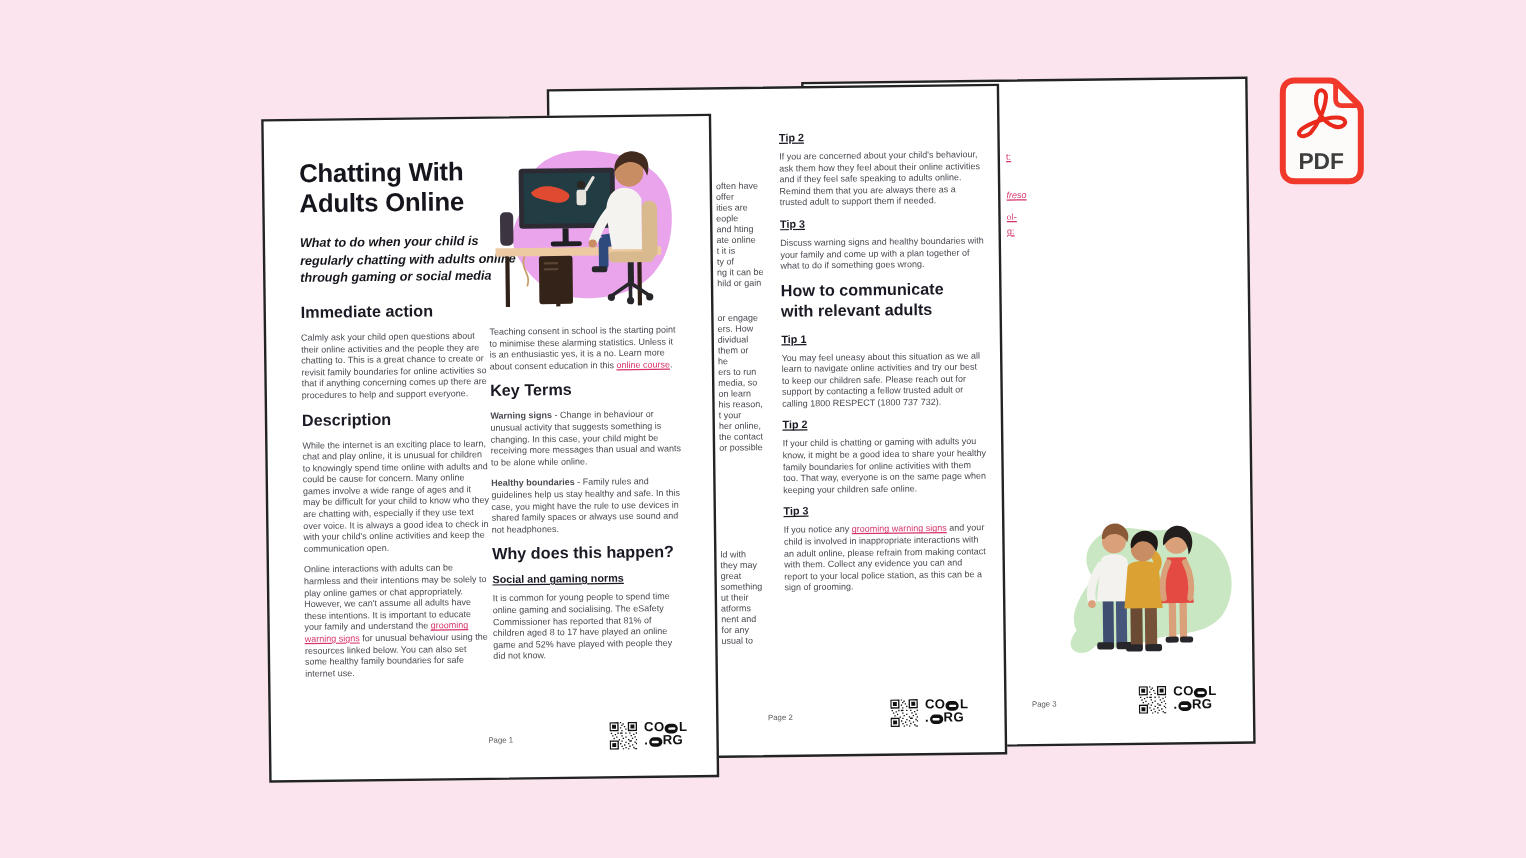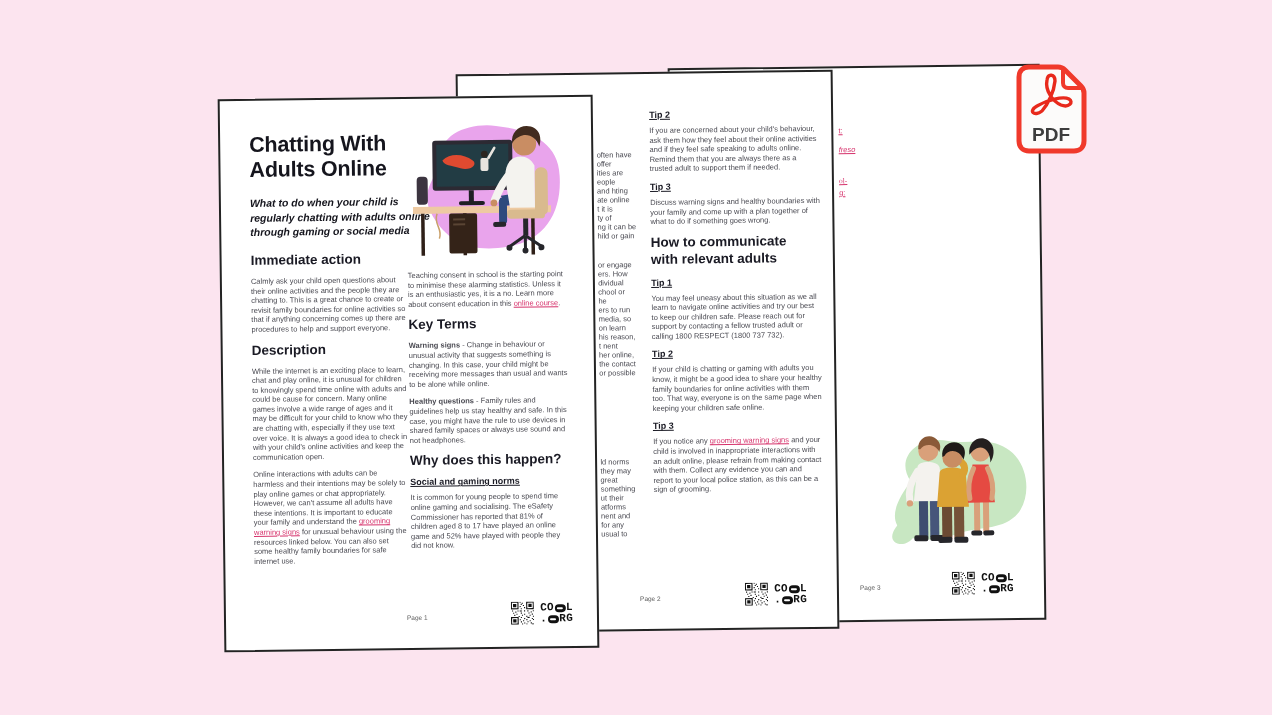--- a/index.html
+++ b/index.html
@@ -26,40 +26,40 @@
   .p1-left .body{width:155px;}
   .p1-right{position:absolute;left:186px;top:16px;width:168px;}
   .p1-right .body{width:160px;}
 
   .p2-col{position:absolute;left:191px;top:36px;width:170px;}
   .p2-frag1{left:138px;top:76px;}
   .p2-frag2{left:138px;top:186px;}
   .p2-frag3{left:138px;top:383px;}
 
   .p3-f1{left:168px;top:58px;}
-  .p3-f2{left:168px;top:77px;font-style:italic;}
+  .p3-f2{left:168px;top:90px;font-style:italic;}
   .p3-f3{left:168px;top:108px;font-family:Liberation Serif, serif;}
   .p3-f4{left:168px;top:120px;}
   .p3-illo{position:absolute;left:198px;top:348px;}
 
-  .footer-brand{position:absolute;display:flex;align-items:flex-end;gap:6px;font-family:Liberation Mono, monospace;}
+  .footer-brand{position:absolute;display:flex;align-items:flex-start;gap:6px;}
   #page1 .footer-brand{right:24px;bottom:22px;}
   #page2 .footer-brand{right:30px;bottom:22px;}
   #page3 .footer-brand{right:30px;bottom:24px;}
   #page1 .page-num{left:181px;bottom:27px;}
   #page2 .page-num{left:176px;bottom:27px;}
   #page3 .page-num{left:184px;bottom:29px;}
 
   .qr{width:23px;height:23px;}
   .coolorg{display:flex;flex-direction:column;line-height:1;color:#111;}
   .lrow{display:flex;align-items:center;font-size:11px;font-weight:800;letter-spacing:0.3px;height:11px;}
   .oglyph{display:inline-block;width:11px;height:8px;background:#111;border-radius:5px;position:relative;margin:0 0.5px;}
   .oglyph::after{content:"";position:absolute;left:2.5px;top:3px;width:6px;height:2px;background:#fff;border-radius:1px;}
 
-  .pdf-icon{position:absolute;left:1014px;top:63px;z-index:5;cursor:pointer;}
+  .pdf-icon{position:absolute;left:1064px;top:63px;z-index:5;cursor:pointer;}
 </style>
 </head>
 <body>
 
 <div class="stage">
 
   <div class="page" id="page1">
     <div class="p1-left">
       <h1 class="title">Chatting With Adults Online</h1>
       <p class="subtitle">What to do when your child is regularly chatting with adults online through gaming or social media</p>
@@ -102,21 +102,21 @@
         <rect x="86" y="108" width="13" height="5" rx="2" fill="#26262b"></rect>
         <path d="M108 44 C99 48 97 60 100 74 L103 94 L128 94 L128 52 C124 44 116 41 108 44 Z" fill="#f4f3ef"></path>
         <path d="M108 56 C98 64 92 76 88 86" stroke="#f4f3ef" stroke-width="8" fill="none" stroke-linecap="round"></path>
         <circle cx="87" cy="89" r="3.4" fill="#c98d63"></circle>
         <circle cx="118" cy="30" r="12" fill="#c98d63"></circle>
         <path d="M106 30 C104 16 118 8 129 15 C135 19 135 28 133 33 C130 23 121 19 113 23 C109 25 107 27 106 30 Z" fill="#422b1e"></path>
       </svg>
       <p class="body" style="margin-top:6px;"><span>Teaching consent in school is the starting point to minimise these alarming statistics. Unless it is an enthusiastic yes, it is a no. Learn more about consent education in this </span><a class="link">online course</a><span>.</span></p>
       <h2 class="h2">Key Terms</h2>
       <p class="body"><strong>Warning signs</strong><span> - Change in behaviour or unusual activity that suggests something is changing. In this case, your child might be receiving more messages than usual and wants to be alone while online.</span></p>
-      <p class="body"><strong>Healthy questions</strong><span> - Family rules and guidelines help us stay healthy and safe. In this case, you might have the rule to use devices in shared family spaces or always use sound and not headphones.</span></p>
+      <p class="body"><strong>Healthy boundaries</strong><span> - Family rules and guidelines help us stay healthy and safe. In this case, you might have the rule to use devices in shared family spaces or always use sound and not headphones.</span></p>
       <h2 class="h2">Why does this happen?</h2>
       <h3 class="tip-head">Social and gaming norms</h3>
       <p class="body">It is common for young people to spend time online gaming and socialising. The eSafety Commissioner has reported that 81% of children aged 8 to 17 have played an online game and 52% have played with people they did not know.</p>
     </div>
 
     <div class="page-num">Page 1</div>
     <div class="footer-brand">
       <svg class="qr" viewBox="0 0 21 21">
         <defs>
           <g id="qrpat" fill="#111">
@@ -201,33 +201,33 @@
         <div>ate online</div>
         <div>t it is</div>
         <div>ty of</div>
         <div>ng it can be</div>
         <div>hild or gain</div>
       </div>
     <div class="frag p2-frag2">
         <div>or engage</div>
         <div>ers. How</div>
         <div>dividual</div>
-        <div>chool or</div>
+        <div>them or</div>
         <div>he</div>
         <div>ers to run</div>
         <div>media, so</div>
         <div>on learn</div>
         <div>his reason,</div>
-        <div>t nent</div>
+        <div>t your</div>
         <div>her online,</div>
         <div>the contact</div>
         <div>or possible</div>
       </div>
     <div class="frag p2-frag3">
-        <div>ld norms</div>
+        <div>ld with</div>
         <div>they may</div>
         <div>great</div>
         <div>something</div>
         <div>ut their</div>
         <div>atforms</div>
         <div>nent and</div>
         <div>for any</div>
         <div>usual to</div>
       </div>
 

